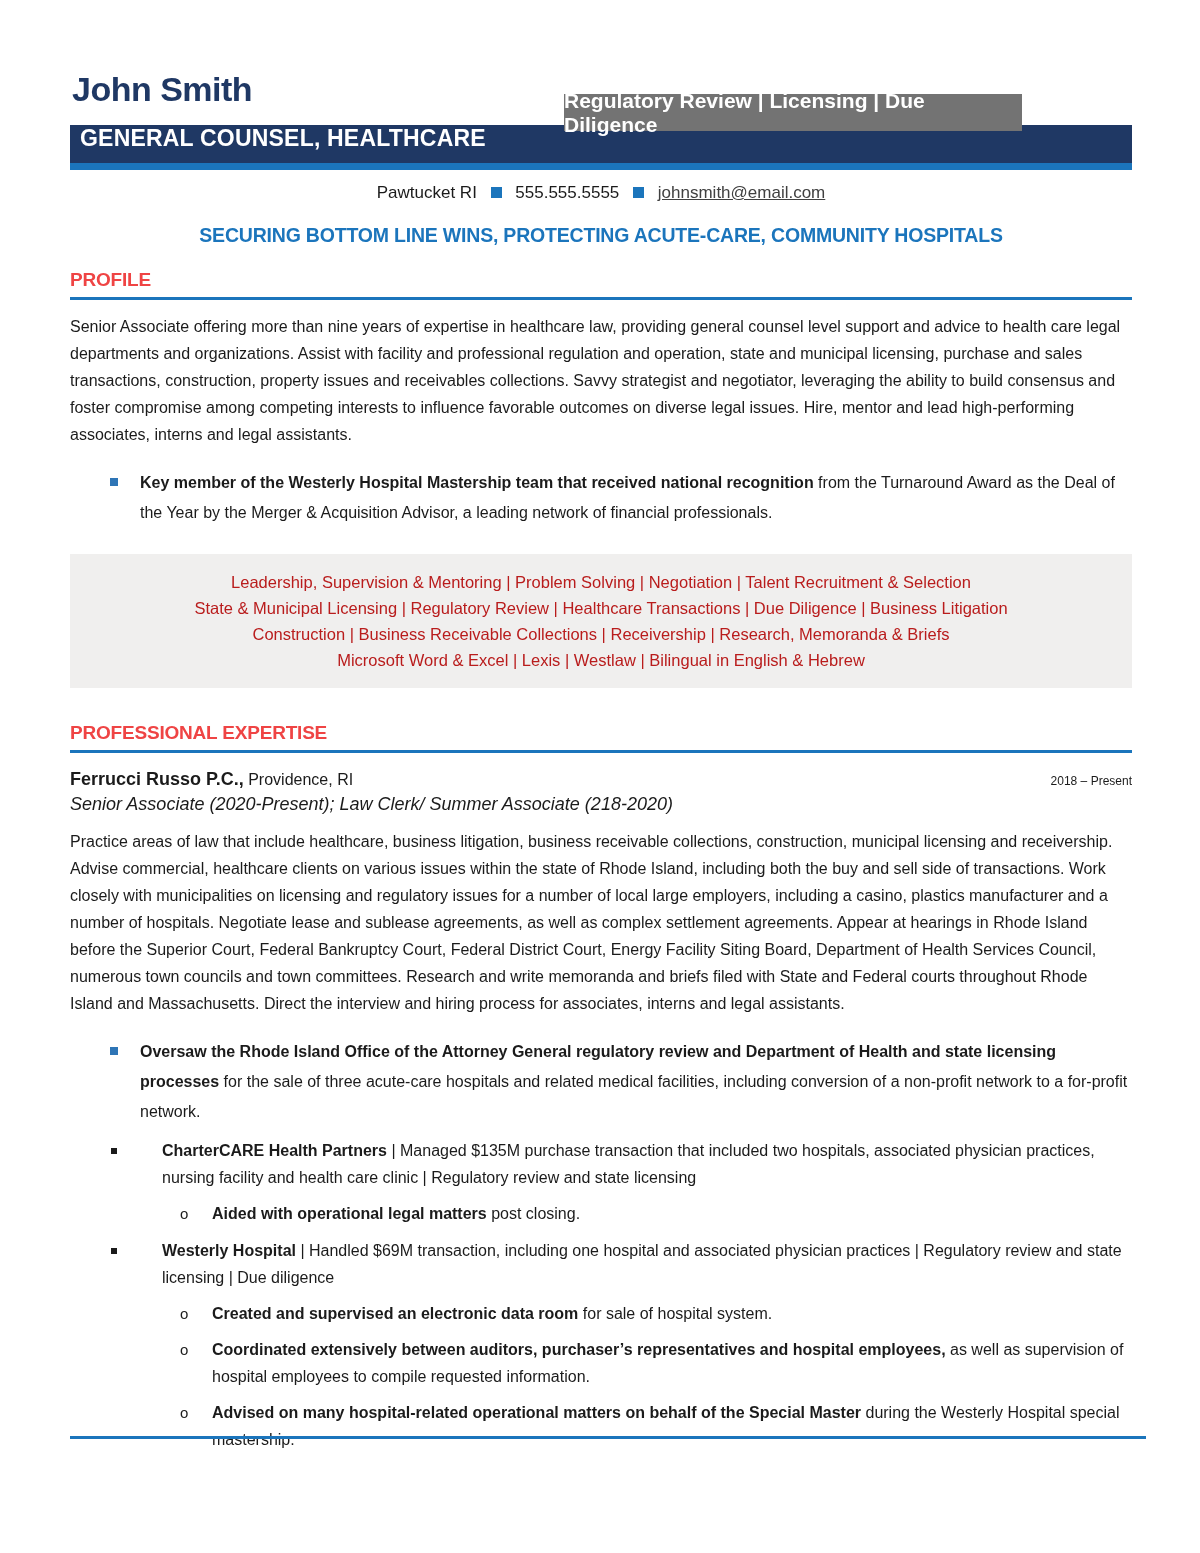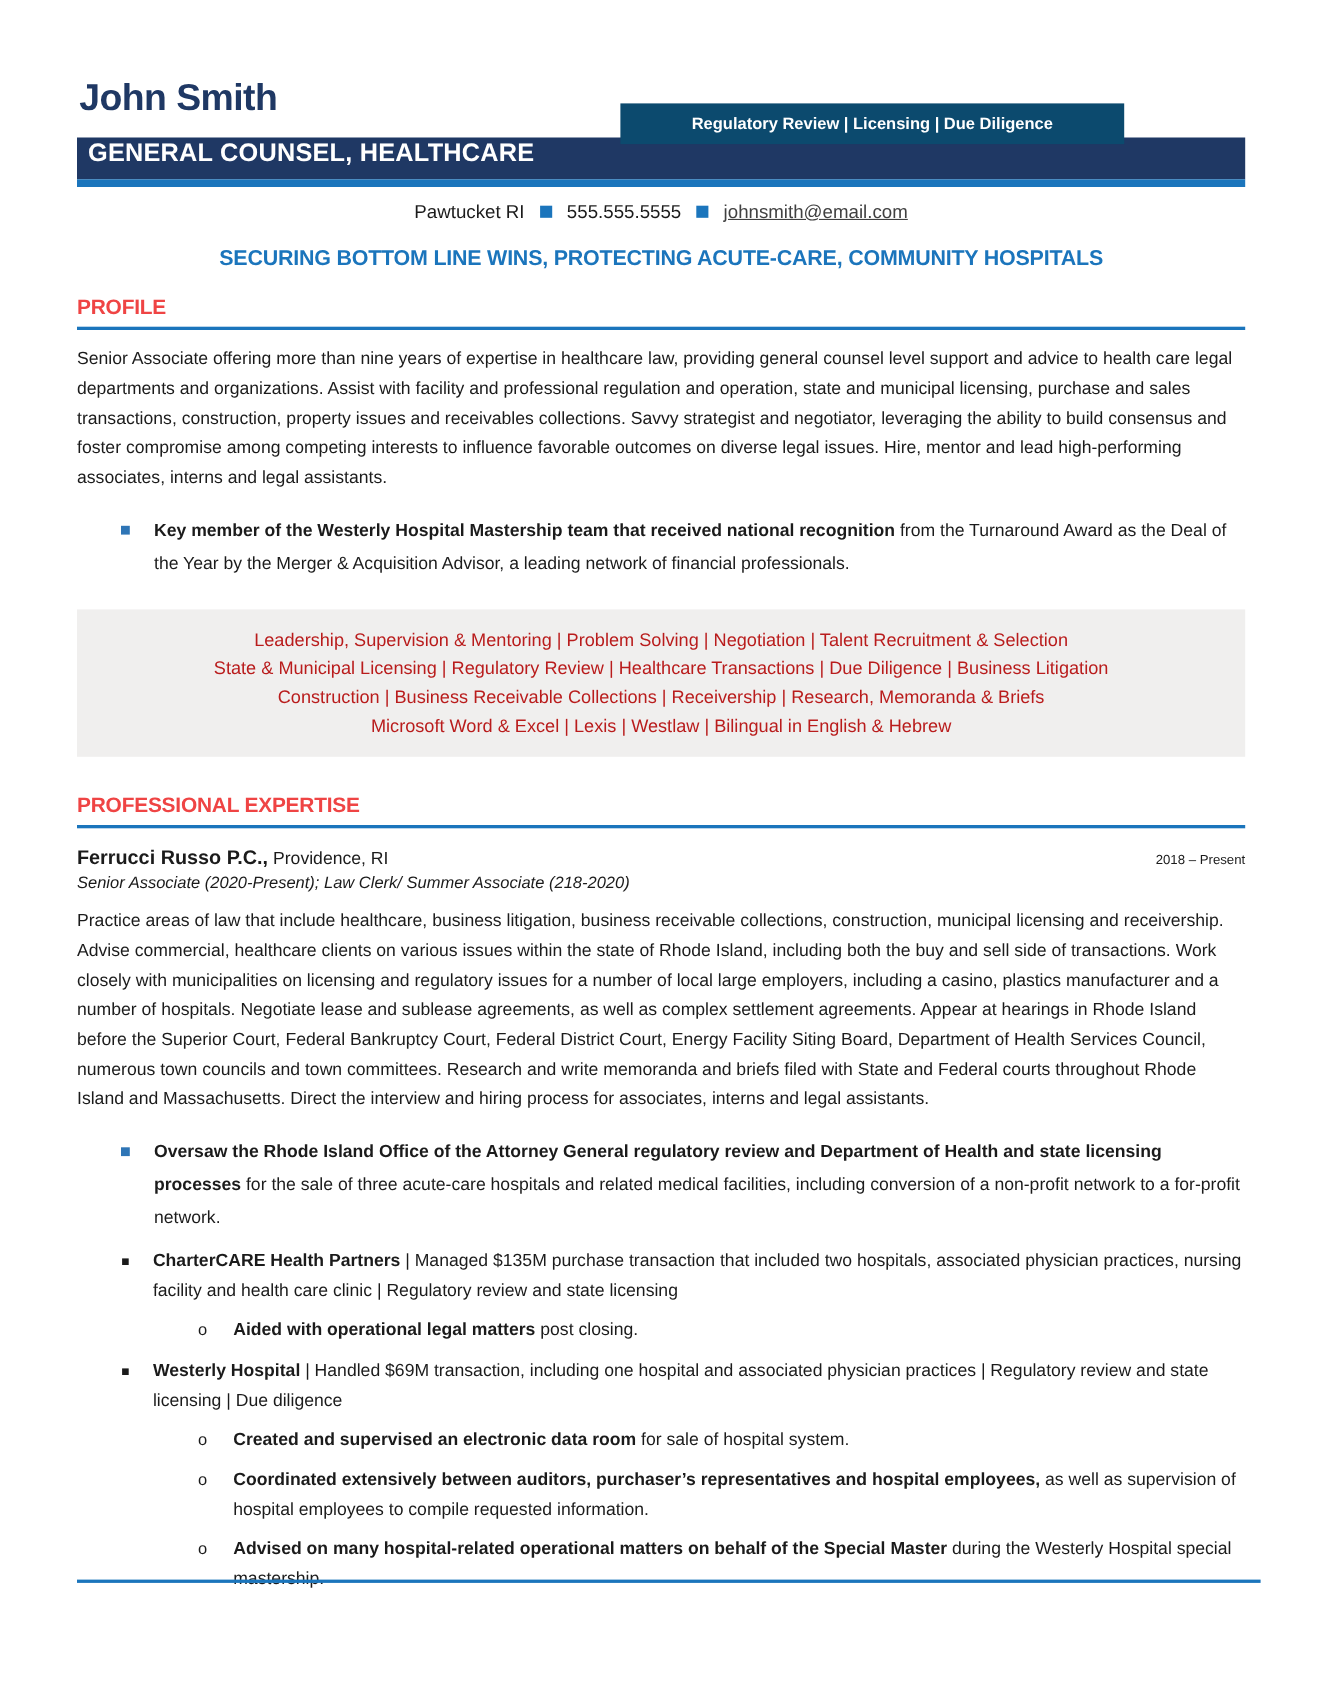--- a/index.html
+++ b/index.html
@@ -16,23 +16,23 @@
   .content { padding:0 68px 0 70px; }
 
   
   .header { position:relative; height:170px; }
   .name {
     position:absolute; left:72px; top:70px;
     font-size:34px; font-weight:bold; color:#1f3864; letter-spacing:-0.5px;
   }
   .badge {
     position:absolute; left:564px; top:94px; width:458px; height:37px;
-    background:#0c4a6e; color:#ffffff; z-index:2;
+    background:#737373; color:#ffffff; z-index:2;
     display:flex; align-items:center; justify-content:center;
-    font-size:15px; font-weight:bold;
+    font-size:21px; font-weight:bold;
   }
   .title-bar {
     position:absolute; left:70px; right:68px; top:125px; height:38px;
     background:#1f3864; color:#ffffff;
     display:flex; padding-left:10px;
     font-size:23px; font-weight:bold; letter-spacing:0.2px;
   }
   .accent-strip {
     position:absolute; left:70px; right:68px; top:163px; height:7px;
     background:#1b75bc;
@@ -63,42 +63,42 @@
 
   
   .bullet { display:flex; margin-top:20px; margin-left:40px; }
   .bullet .marker-blue {
     flex:0 0 auto; width:8px; height:8px; background:#2e75b6; margin-top:10px;
   }
   .bullet .marker-black {
     flex:0 0 auto; width:6px; height:6px; background:#1b1b1b; margin-top:11px; margin-left:1px;
   }
   .bullet .btxt { margin-left:22px; font-size:16px; line-height:30px; }
-  .bullet.tight { margin-top:10px; }
+  .bullet.tight { margin-top:10px;gap:23px; }
   .bullet.tight .btxt { line-height:27px; }
 
   .sub-bullet { display:flex; margin-left:110px; margin-top:9px; }
   .sub-bullet .o-marker { flex:0 0 auto; width:12px; font-size:15px; line-height:27px; }
   .sub-bullet .btxt { margin-left:20px; font-size:16px; line-height:27px; }
 
   
   .skills-box {
     margin-top:26px; background:#f0efee;
     padding:15px 36px; text-align:center;
     font-size:16.5px; line-height:26px; color:#b91c1c;
   }
 
   
   .employer-row {
     margin-top:16px; display:flex; justify-content:space-between; align-items:baseline;
   }
   .employer-name { font-size:18px; font-weight:bold; }
   .employer-loc { font-size:16px; }
   .dates { font-size:12px; }
-  .roles { margin-top:4px; font-style:italic; font-size:15px; }
+  .roles { margin-top:4px; font-style:italic; font-size:18px; }
   .subheading { margin-top:14px; font-weight:bold; font-style:italic; font-size:17px; }
 
   .bottom-rule {
     position:absolute; left:70px; right:54px; top:1436px;
     border-top:3.5px solid #1b75bc;
   }
 </style>
 </head>
 <body>
 

